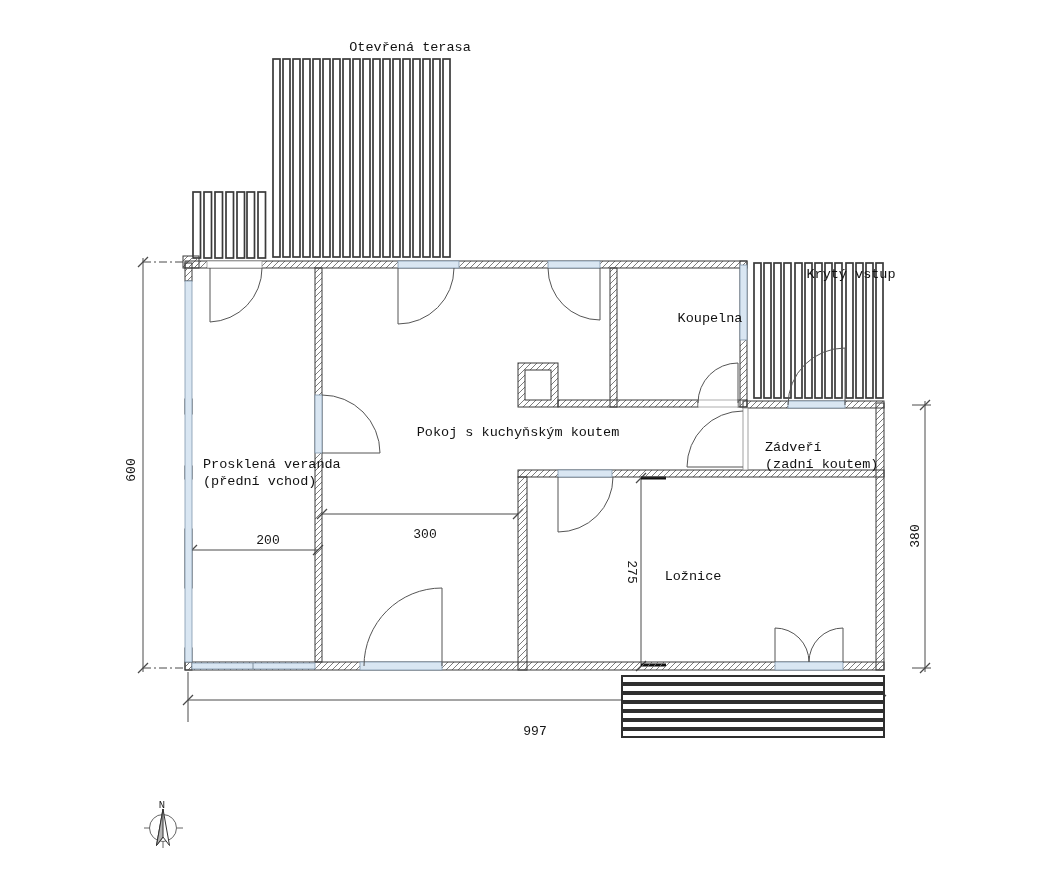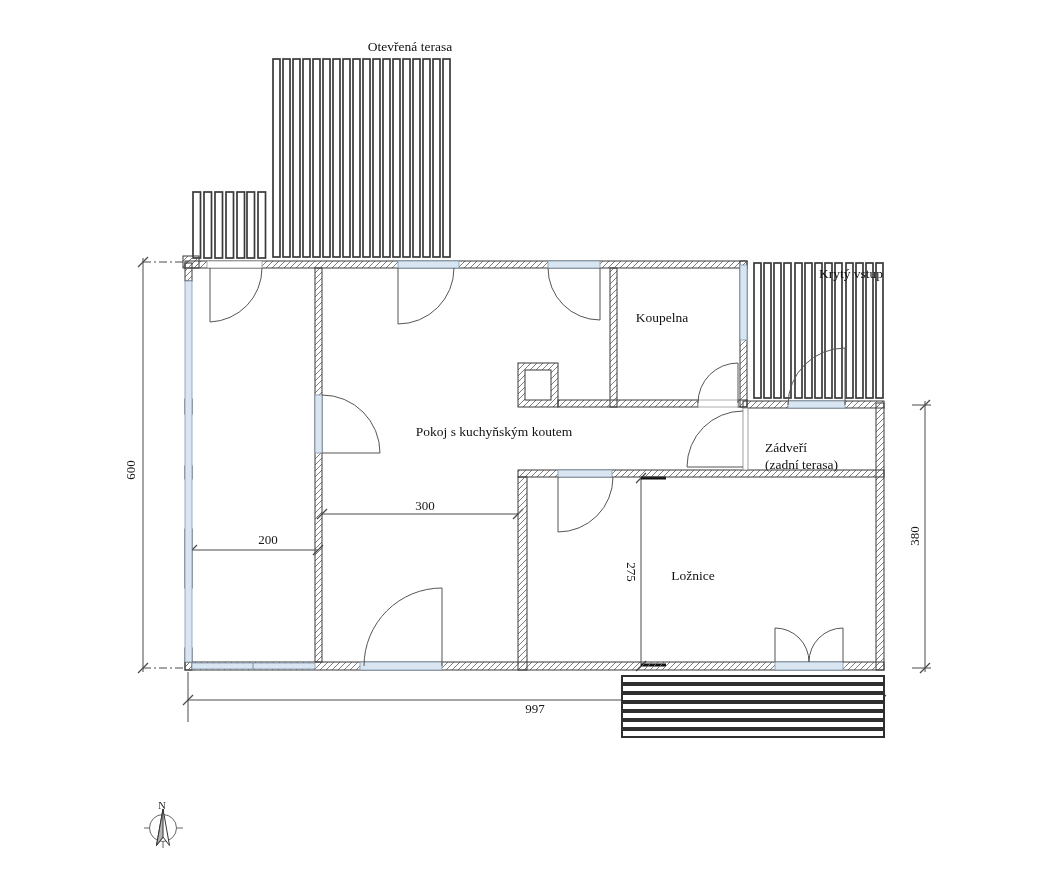--- a/index.html
+++ b/index.html
@@ -1,18 +1,18 @@
 <!DOCTYPE html>
 <html><head>
 <meta charset="utf-8">
 <style>
   html,body{margin:0;padding:0;background:#fff;}
   .canvas{
     position:relative;width:1038px;height:888px;background:#ffffff;overflow:hidden;
-    font-family:Liberation Serif, serif;color:#1a1a1a;
+    font-family:Liberation Mono, monospace;color:#1a1a1a;
   }
   .canvas svg{position:absolute;left:0;top:0;}
   .lbl{position:absolute;white-space:nowrap;font-size:13.5px;color:#111;
        transform:translate(-50%,-50%);}
   .lbl.block{transform:translate(0,0);}
   .lbl.dim{font-size:13px;color:#161616;}
   .lbl.rot-ccw{transform:translate(-50%,-50%) rotate(-90deg);}
   .lbl.rot-cw{transform:translate(-50%,-50%) rotate(90deg);}
   .lbl .sub{display:block;}
   .north{position:absolute;font-size:10.5px;color:#222;transform:translate(-50%,-50%);}
@@ -170,37 +170,41 @@
     <path d="M144 828 H150 M177 828 H183 M163 842 V848"></path>
     <path d="M163 809 L156.5 845.5 L163 837 L169.5 845.5 Z" stroke="#333" fill="#ffffff"></path>
     <path d="M163 809 L156.5 845.5 L163 837 Z" stroke="#333" fill="#b5b5b5"></path>
   </g>
 </svg>
 
 <div class="lbl" style="left:410px;top:47px;">Otevřená terasa</div>
 
 <div class="lbl" style="left:851px;top:246px;margin-top:28px;">Krytý vstup</div>
 
-
-<div class="lbl" style="left:478px;top:432px;padding-left:32px;">Pokoj s kuchyňským koutem</div>
-
-<div class="lbl" style="left:662px;top:318px;">Koupelna</div>
+<div class="lbl block" style="left:203px;top:456px;line-height:17px;">
+  <span class="sub">Prosklená veranda</span>
+  <span class="sub">(přední vchod)</span>
+</div>
+
+<div class="lbl" style="left:502px;top:432px;padding-left:32px;">Pokoj s kuchyňským koutem</div>
+
+<div class="lbl" style="left:710px;top:318px;">Koupelna</div>
 
 <div class="lbl block" style="left:765px;top:420px;line-height:16.5px;margin-top:20px;">
   <span class="sub">Zádveří</span>
-  <span class="sub">(zadní terasa)</span>
+  <span class="sub">(zadní koutem)</span>
 </div>
 
 <div class="lbl" style="left:693px;top:576px;">Ložnice</div>
 
 <div class="lbl dim" style="left:257px;top:540px;margin-left:11px;">200</div>
 
-<div class="lbl dim" style="left:425px;top:506px;text-align:right;">300</div>
-
-<div class="lbl dim" style="left:535px;top:709px;text-align:center;">997</div>
+<div class="lbl dim" style="left:425px;top:534px;text-align:right;">300</div>
+
+<div class="lbl dim" style="left:535px;top:731px;text-align:center;">997</div>
 
 <div class="lbl dim rot-ccw" style="left:131px;top:470px;">600</div>
 
 <div class="lbl dim rot-ccw" style="left:915px;top:536px;">380</div>
 
 <div class="lbl dim rot-cw" style="left:631px;top:572px;">275</div>
 
 <div class="north" style="left:162px;top:805px;">N</div>
 
 </div>

